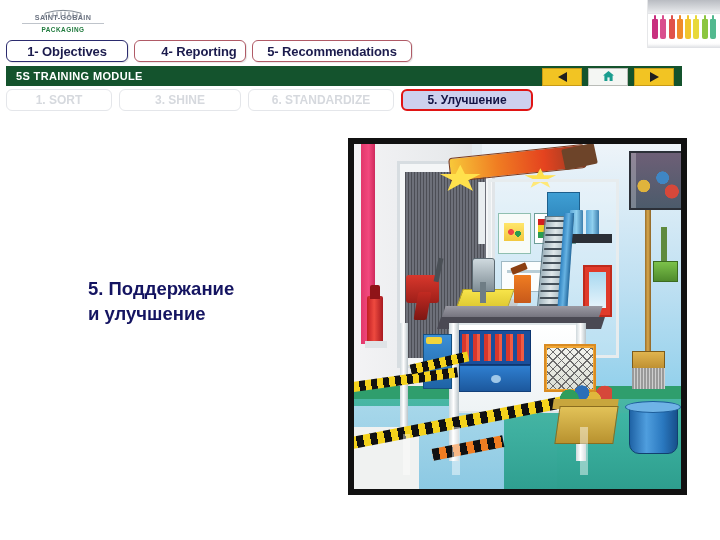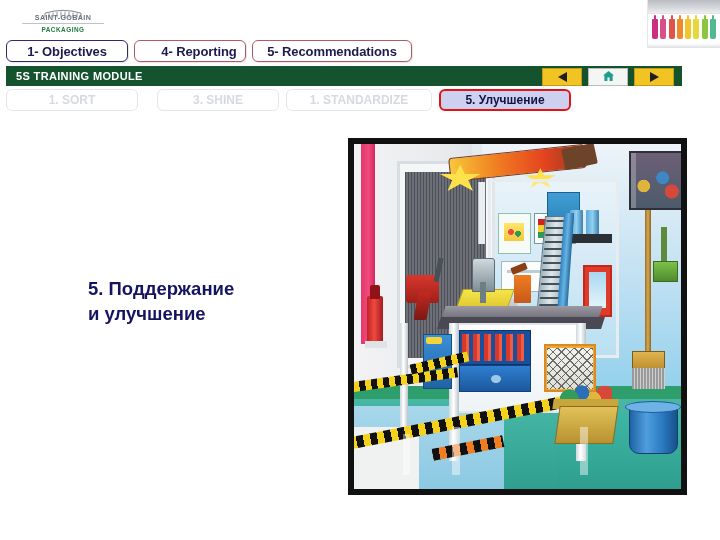--- a/index.html
+++ b/index.html
@@ -203,23 +203,23 @@
     background: #ffffff;
     border: 1px solid #e4e6ea;
     color: #d6d9de;
     font-size: 12px;
     font-weight: bold;
     display: flex;
     align-items: center;
     justify-content: center;
     white-space: nowrap;
   }
-  .sub-tab.s1 { width: 132px; align-items: center; }
+  .sub-tab.s1 { width: 106px; align-items: center; }
   .sub-tab.s2 { width: 142px; }
-  .sub-tab.s3 { width: 122px; margin-left: 12px; }
+  .sub-tab.s3 { width: 122px; }
   .sub-tab.s4 { width: 146px; }
   .sub-tab.s5 {
     width: 132px;
     background: #cdd0ee;
     border: 2px solid #e01414;
     color: #131344;
   }
 
   
   #slide-heading {
@@ -482,21 +482,21 @@
 </div>
 
 <div id="sub-tabs">
   <div class="sub-tab s1">
     <span>1. SORT</span>
   </div>
   <div class="sub-tab s3">
     <span>3. SHINE</span>
   </div>
   <div class="sub-tab s4">
-    <span>1. STANDARDIZE</span>
+    <span>6. STANDARDIZE</span>
   </div>
   <div class="sub-tab s5">
     <span>5. Улучшение</span>
   </div>
 </div>
 
 <div id="slide-heading">
   <div>5. Поддержание</div>
   <div>и улучшение</div>
 </div>

